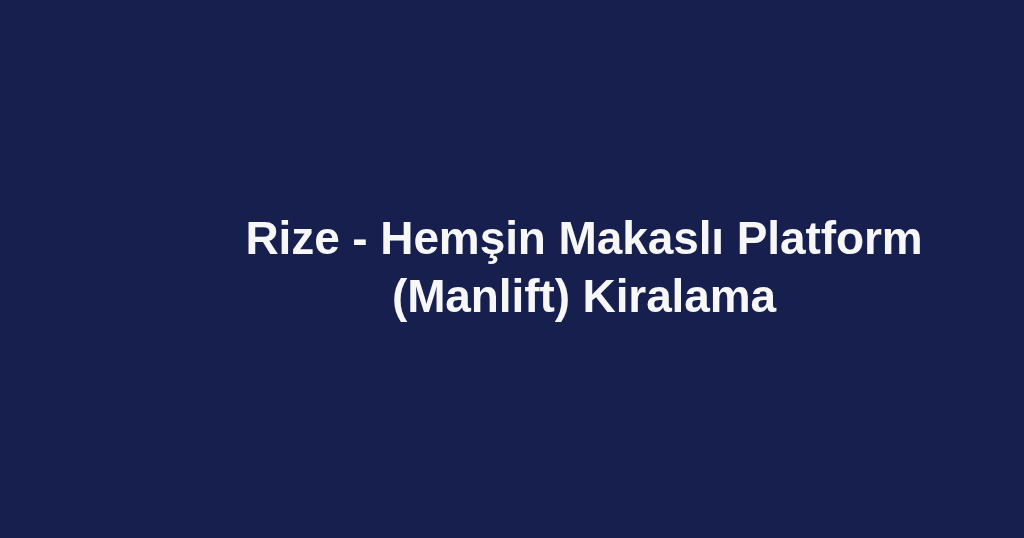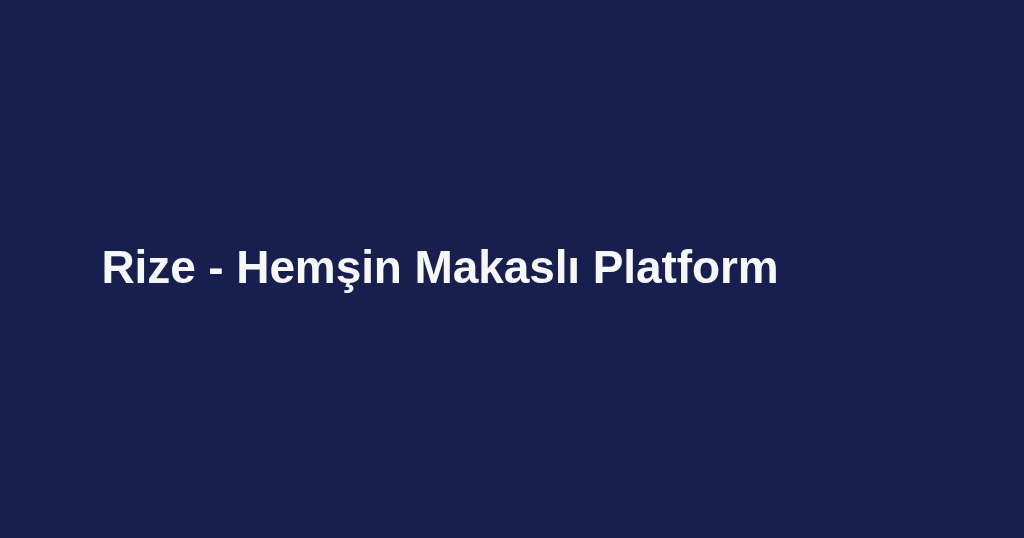--- a/index.html
+++ b/index.html
@@ -18,21 +18,21 @@
 
   
   .og-card {
     position: relative;
     box-sizing: border-box;
     width: 1024px;
     height: 538px;
     background-color: #161f4d;
     display: flex;
     align-items: center;
-    justify-content: flex-start;
+    justify-content: flex-end;
     overflow: hidden;
   }
 
   
   .headline-block {
     width: 880px;
     margin-top: -4px;
     padding: 0 24px;
     box-sizing: border-box;
     text-align: center;
@@ -59,16 +59,17 @@
 </style>
 </head>
 <body style="background-color: rgb(22, 31, 77);">
 
 <div class="og-card" style="background-color: rgb(22, 31, 77);">
 
   <div class="headline-block">
 
     <h1 class="headline" style="color: rgb(247, 247, 247);">
       <span class="line">Rize - Hemşin Makaslı Platform</span>
+      <span class="line">(Manlift) Kiralama</span>
     </h1>
 
   </div>
 </div>
 
 </body></html>

